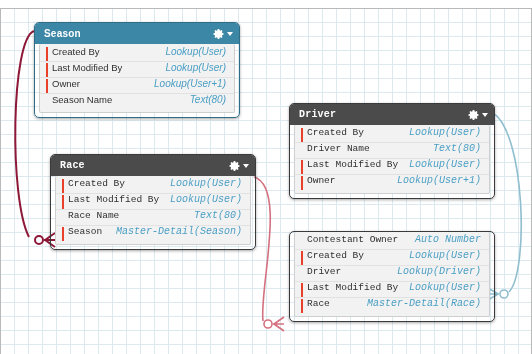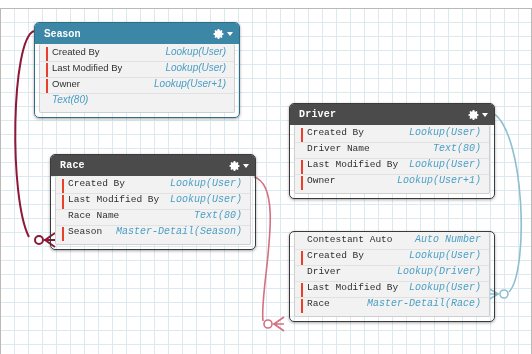--- a/index.html
+++ b/index.html
@@ -140,20 +140,21 @@
         <span class="mark"></span>
         <span class="fname">Last Modified By</span>
         <span class="ftype">Lookup(User)</span>
       </div>
       <div class="field">
         <span class="mark"></span>
         <span class="fname">Owner</span>
         <span class="ftype">Lookup(User+1)</span>
       </div>
       <div class="field">
+        <span class="fname">Season Name</span>
         <span class="ftype">Text(80)</span>
       </div>
     </div>
   </div>
 
   <div class="entity theme-dark" style="left:49px;top:145px;width:204px;">
     <div class="ent-header">
       <span class="ent-title">Race</span>
       <span class="gear-wrap">
         <svg width="12" height="12" viewBox="0 0 24 24">
@@ -216,21 +217,21 @@
         <span class="mark"></span>
         <span class="fname">Owner</span>
         <span class="ftype">Lookup(User+1)</span>
       </div>
     </div>
   </div>
 
   <div class="entity theme-dark" style="left:288px;top:222px;width:204px;">
     <div class="ent-body">
       <div class="field">
-        <span class="fname">Contestant Auto</span>
+        <span class="fname">Contestant Owner</span>
         <span class="ftype">Auto Number</span>
       </div>
       <div class="field">
         <span class="mark"></span>
         <span class="fname">Created By</span>
         <span class="ftype">Lookup(User)</span>
       </div>
       <div class="field">
         <span class="fname">Driver</span>
         <span class="ftype">Lookup(Driver)</span>

